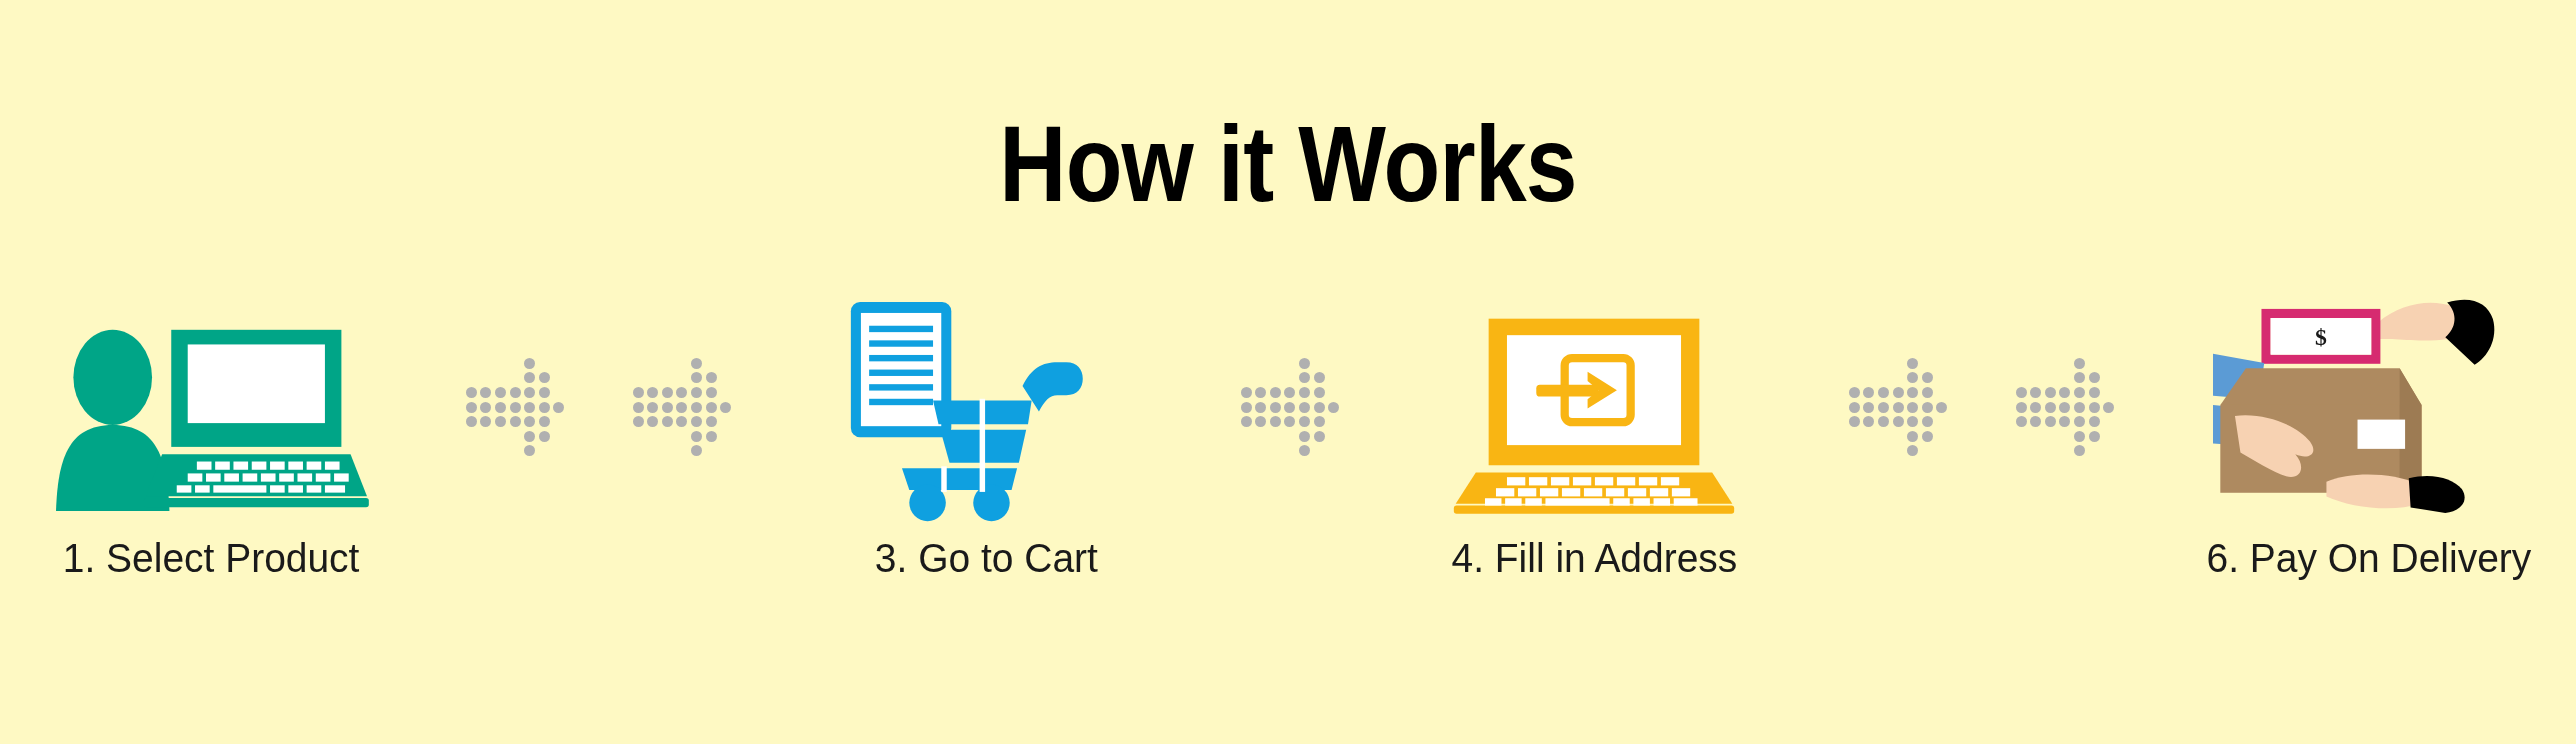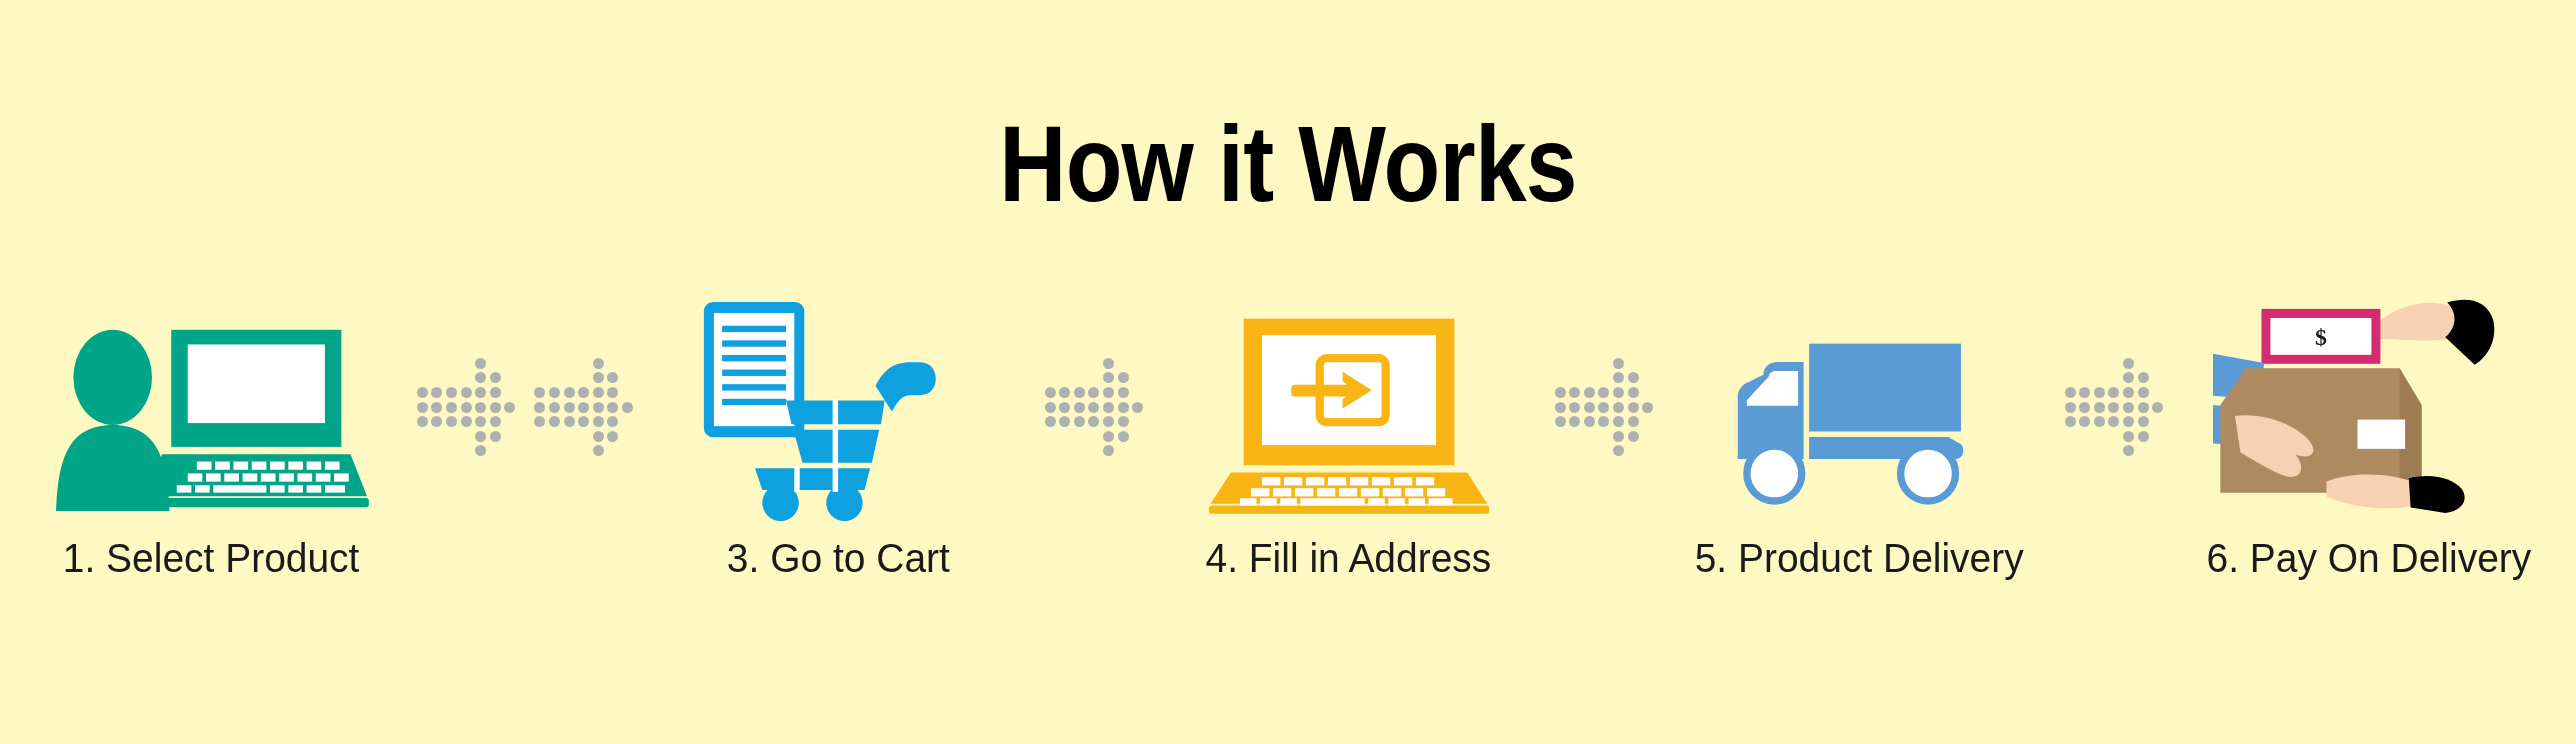--- a/index.html
+++ b/index.html
@@ -457,40 +457,20 @@
         <span class="dotcell"></span>
           <span class="dotcell"></span>
           <span class="dotcell"></span>
           <span class="dotcell"></span>
           <span class="dotcell on"></span>
           <span class="dotcell"></span>
           <span class="dotcell"></span>
       </div>
     </div>
 
-    <div class="step">
-      <div class="icon-box">
-        <svg width="293" height="183" viewBox="0 0 320 200">
-          <g fill="#5B9BD5">
-
-            <rect x="106" y="16" width="166" height="96"></rect>
-
-            <path d="M106 118 L 258 118 L 272 126 C 276 130 276 142 266 142 L 106 142 Z"></path>
-
-            <path d="M56 50 C 56 42 62 36 72 36 L 100 36 L 100 142 L 28 142 L 28 74 C 28 66 34 60 40 58 Z"></path>
-          </g>
-
-          <path d="M62 52 C 62 48 66 46 70 46 L 94 46 L 94 84 L 38 84 L 38 78 Z" fill="#ffffff"></path>
-
-          <circle cx="68" cy="158" r="30" fill="#ffffff" stroke="#5B9BD5" stroke-width="8"></circle>
-          <circle cx="236" cy="158" r="30" fill="#ffffff" stroke="#5B9BD5" stroke-width="8"></circle>
-        </svg>
-      </div>
-      <div class="step-label">5. Product Delivery</div>
-    </div>
 
     <div class="sep">
       <div class="dotgrid">
         <span class="dotcell"></span>
           <span class="dotcell"></span>
           <span class="dotcell"></span>
           <span class="dotcell"></span>
           <span class="dotcell on"></span>
           <span class="dotcell"></span>
           <span class="dotcell"></span>

